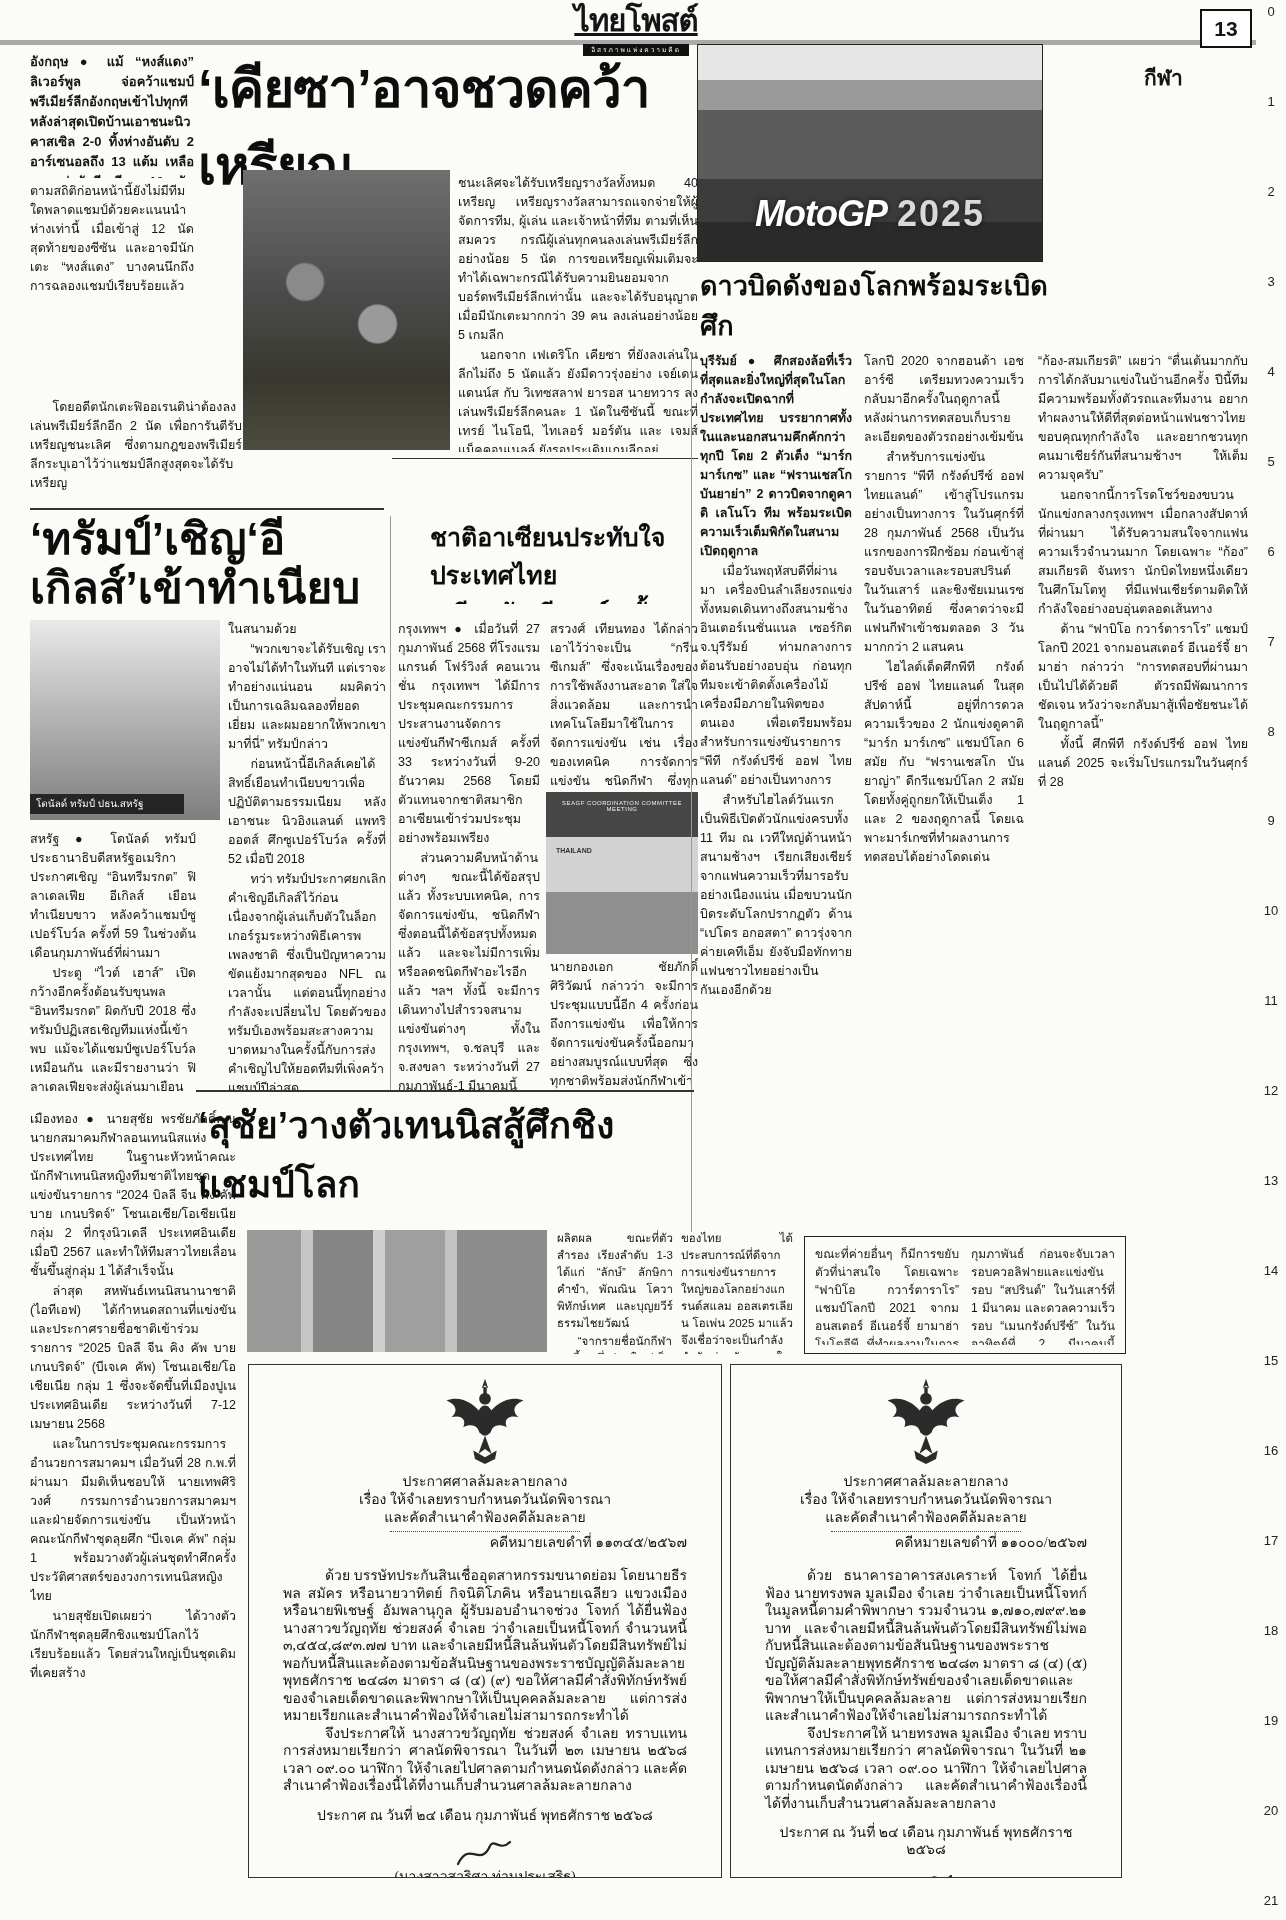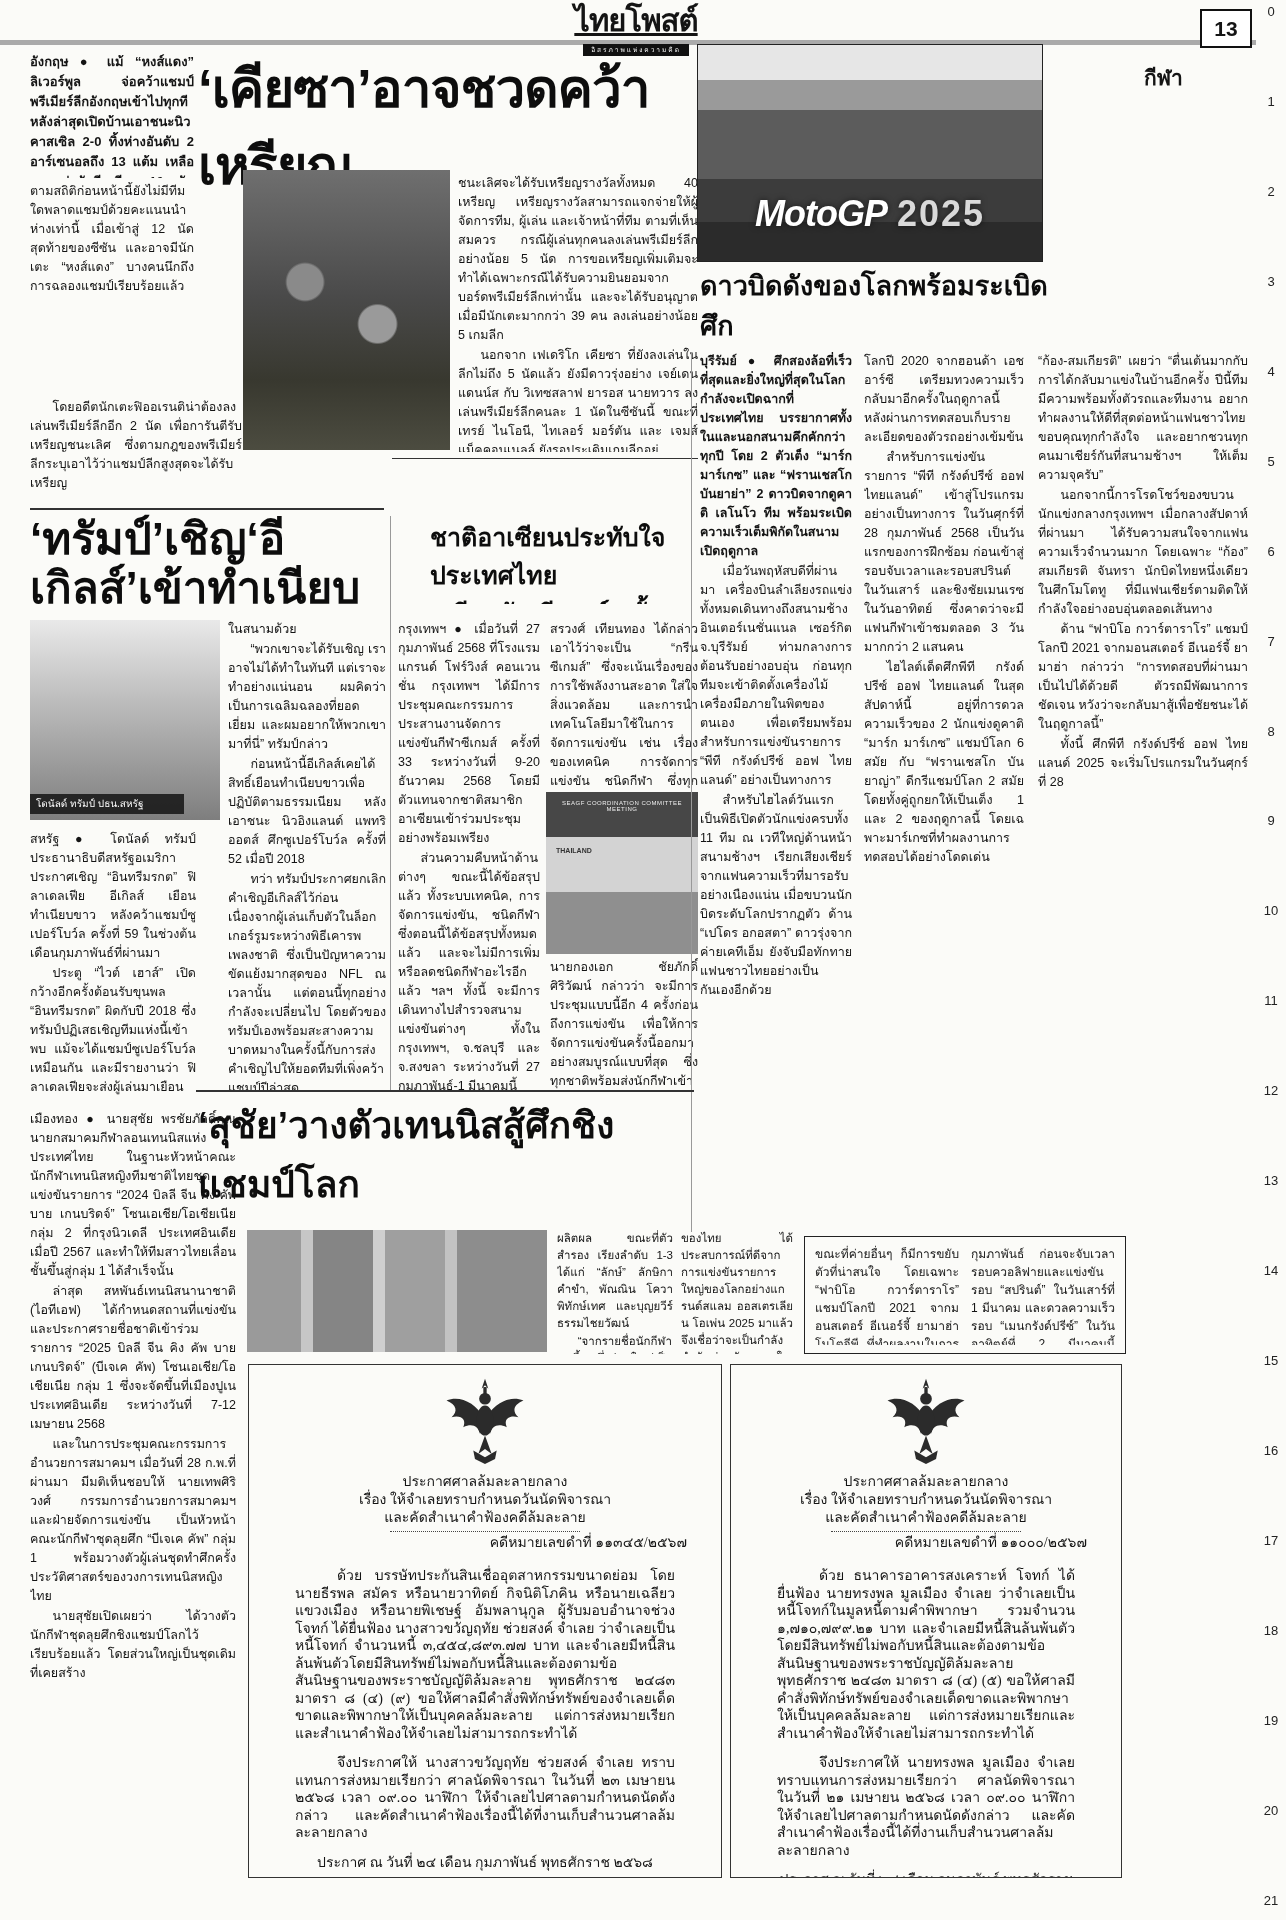--- a/index.html
+++ b/index.html
@@ -52,21 +52,21 @@
   .box-tail{border:1.5px solid #222;display:flex;gap:12px;padding:8px 10px;box-sizing:border-box;background:#fbfbf8;}
   .box-tail .col{flex:1;height:100%;}
   
   .ann{border:1.5px solid #333;background:#fbfbf8;box-sizing:border-box;
     font-family:"Liberation Serif","DejaVu Serif",serif;font-size:14px;line-height:17px;
     padding:10px 34px 8px;overflow:hidden;}
   .ann .garuda{display:block;margin:2px auto 4px;}
   .ann .t{text-align:center;margin:0;line-height:18px;}
   .ann .dots{width:190px;margin:4px auto 2px;border-top:1.5px dotted #444;height:0;}
   .ann .case{text-align:right;margin:2px 0 16px;}
-  .ann .bodytxt p{margin:12px;text-align:justify;text-indent:3em;line-height:17.5px;}
+  .ann .bodytxt p{margin:0;text-align:justify;text-indent:3em;line-height:17.5px;}
   .ann .date{text-align:center;margin-top:12px;}
   .ann .sig{display:block;margin:2px auto 0;}
   .ann .signer{text-align:center;margin:0;line-height:17px;}
 </style>
 </head>
 <body>
 
 <div class="abs band"></div>
 <div class="abs logo-wrap">
   <div class="logo">ไทยโพสต์</div>

